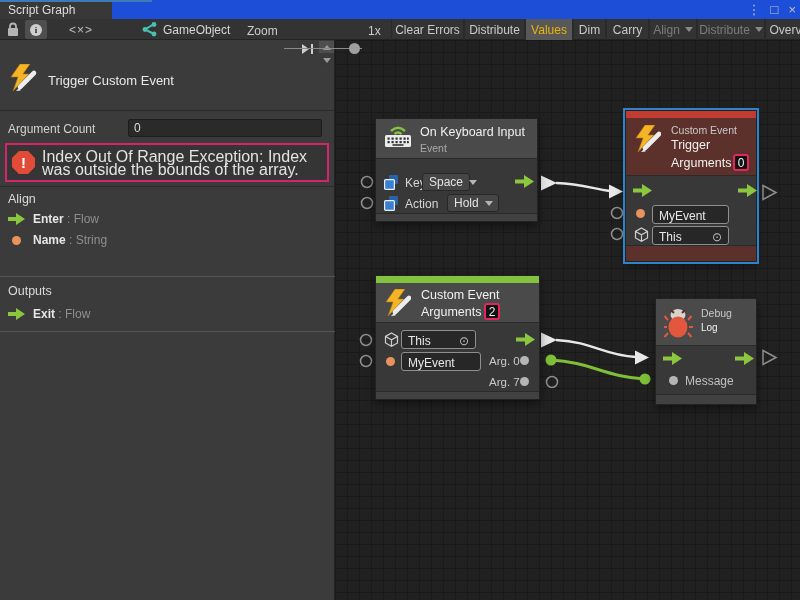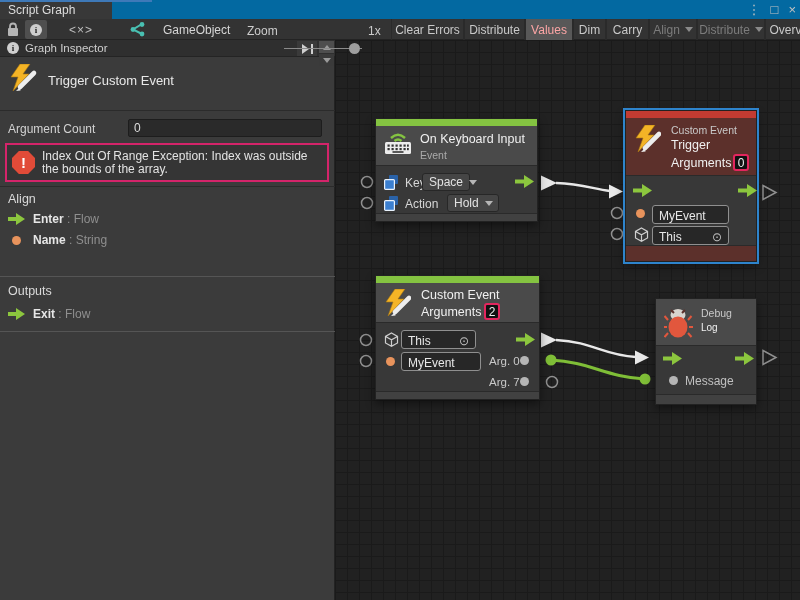--- a/index.html
+++ b/index.html
@@ -1,40 +1,40 @@
 <!DOCTYPE html>
 <html><head>
 <meta charset="utf-8">
 <style>
   * { margin:0; padding:0; box-sizing:border-box; }
   html,body { width:800px; height:600px; overflow:hidden; }
   body { position:relative; font-family:"Liberation Sans", sans-serif; background:#212121; color:#ddd; font-size:12px; }
 
   
-  .tabstrip { position:absolute; top:0; left:0; width:800px; height:19px; background:#0369a1; z-index:6; }
+  .tabstrip { position:absolute; top:0; left:0; width:800px; height:19px; background:#1d4ed8; z-index:6; }
   .focus-line { position:absolute; top:0; left:0; width:152px; height:2px; background:#3e79b8; z-index:7; }
   .tab { position:absolute; top:2px; left:0; width:112px; height:17px; background:#383838; color:#dedede; font-size:12px; padding:1px 0 0 8px; }
   .win-icons { position:absolute; top:2px; right:4px; display:flex; gap:10px; color:#c2c2c2; font-size:13px; }
   .win-icons span { cursor:default; }
 
   
   .toolbar { position:absolute; top:19px; left:0; width:800px; height:21px; background:#333333; border-bottom:1px solid #232323; z-index:6; }
   .tbtn { position:absolute; top:0; height:21px; display:flex; align-items:center; justify-content:center; color:#c9c9c9; font-size:12px; border-left:1px solid #2a2a2a; border-right:1px solid #2a2a2a; padding:0 6px; white-space:nowrap; }
-  .tbtn.active { background:#585858; color:#fca5a5; }
+  .tbtn.active { background:#585858; color:#eab308; }
   .tbtn.disabled { color:#7c7c7c; }
   .icon-btn { position:absolute; top:1px; height:19px; width:22px; display:flex; align-items:center; justify-content:center; }
   .icon-btn.active { background:#4f4f4f; border-radius:2px; }
   .info-circle { width:12px; height:12px; border-radius:50%; background:#cfcfcf; color:#262626; font-weight:bold; font-size:9px; font-family:"Liberation Serif",serif; display:flex; align-items:center; justify-content:center; }
   .info-circle::after { content:"i"; }
   .caret-down { display:inline-block; width:0; height:0; border-left:4px solid transparent; border-right:4px solid transparent; border-top:5px solid #8a8a8a; margin-left:5px; }
   .slider-track { position:absolute; top:29px; left:284px; width:78px; height:1px; background:#8a8a8a; }
   .slider-knob { position:absolute; top:24px; left:349px; width:11px; height:11px; border-radius:50%; background:#9e9e9e; }
   .zoom-label { position:absolute; top:5px; left:247px; color:#cccccc; }
   .zoom-value { position:absolute; top:5px; left:368px; color:#cccccc; }
-  .go-chip { position:absolute; top:3px; left:129px; display:flex; align-items:center; gap:18px; color:#d6d6d6; }
+  .go-chip { position:absolute; top:3px; left:141px; display:flex; align-items:center; gap:6px; color:#d6d6d6; }
   .code-glyph { position:absolute; top:4px; left:62px; width:38px; text-align:center; color:#bfbfbf; font-size:12px; letter-spacing:1px; }
 
   
   .left-panel { position:absolute; top:40px; left:0; width:335px; height:560px; background:#3b3b3b; border-right:1px solid #232323; z-index:5; }
   .insp-header { position:absolute; top:0; left:0; width:335px; height:17px; background:#2f2f2f; border-bottom:1px solid #242424; display:flex; align-items:center; gap:6px; padding-left:7px; color:#cfcfcf; font-size:11.5px; }
   .collapse-btn { position:absolute; top:1px; left:297px; width:20px; height:15px; display:flex; align-items:center; justify-content:center; background:#3a3a3a; }
   .updown { position:absolute; top:1px; left:319px; width:15px; }
   .ud-btn { width:15px; height:12px; display:flex; align-items:center; justify-content:center; background:#4e4e4e; margin-bottom:1px; }
   .ud-btn.down { background:#3a3a3a; }
   .tri-up { width:0; height:0; border-left:4px solid transparent; border-right:4px solid transparent; border-bottom:5px solid #9a9a9a; }
@@ -42,21 +42,21 @@
 
   .insp-title { position:absolute; top:33px; left:48px; font-size:13px; color:#e8e8e8; }
   .insp-title-icon { position:absolute; top:24px; left:10px; }
   .divider { position:absolute; left:0; width:335px; height:1px; background:#2b2b2b; }
   .divider.light { background:#555555; }
   .arg-label { position:absolute; top:82px; left:8px; color:#d2d2d2; }
   .text-input { position:absolute; top:79px; left:128px; width:194px; height:18px; background:#2a2a2a; border:1px solid #1d1d1d; border-radius:2px; color:#dddddd; font-size:12px; padding:0 5px; font-family:"Liberation Sans",sans-serif; }
   .error-box { position:absolute; top:103px; left:5px; width:324px; height:39px; border:2px solid #d4246a; background:#353535; display:flex; align-items:center; gap:7px; padding:0 5px; }
   .octagon { width:23px; height:23px; flex:0 0 23px; background:#e14b38; clip-path:polygon(30% 0,70% 0,100% 30%,100% 70%,70% 100%,30% 100%,0 70%,0 30%); color:#ffffff; font-weight:bold; display:flex; align-items:center; justify-content:center; font-size:15px; }
   .octagon::after { content:"!"; }
-  .error-text { font-size:12px; color:#e3e3e3; line-height:13px; }
+  .error-text { font-size:16px; color:#e3e3e3; line-height:13px; }
   .section-label { position:absolute; left:8px; font-size:12.5px; color:#dadada; }
   .port-row { position:absolute; left:8px; display:flex; align-items:center; gap:8px; height:16px; }
   .port-row .pname { color:#e6e6e6; font-weight:bold; }
   .port-row .psep, .port-row .ptype { color:#8f8f8f; }
   .dot-orange { width:9px; height:9px; border-radius:50%; background:#e8935c; }
   .dot-gray { width:9px; height:9px; border-radius:50%; background:#b5b5b5; }
 
   
   .canvas { position:absolute; top:40px; left:335px; width:465px; height:560px; z-index:0;
     background-color:#212121;
@@ -231,21 +231,21 @@
     <circle cx="366" cy="340" r="5.5"></circle>
     <circle cx="366" cy="361" r="5.5"></circle>
     <circle cx="552" cy="382" r="5.5"></circle>
     <polygon points="763,185.5 776,192.5 763,199.5"></polygon>
     <polygon points="763,350.5 776,357.5 763,364.5"></polygon>
   </g>
 </svg>
 
 <div class="gnode" style="left:375px;top:118px;width:163px;height:104px">
   <div class="topbar green"></div>
-  <div class="ghead" style="top:7px;height:40px">
+  <div class="ghead" style="top:0;height:40px">
     <svg class="abs" style="left:8px;top:5px" width="28" height="24">
         <use href="#kbicon"></use>
       </svg>
     <div class="abs ntitle" style="left:44px;top:6px">On Keyboard Input</div>
     <div class="abs nsub" style="left:44px;top:23px">Event</div>
   </div>
   <div class="abs" style="left:0;top:47px;right:0;height:49px">
     <svg class="abs" style="left:8px;top:9px" width="15" height="15">
         <use href="#enumwin"></use>
       </svg>
@@ -350,24 +350,20 @@
     <svg class="abs" style="left:79px;top:6px" width="19" height="13">
         <use href="#garrow"></use>
       </svg>
     <span class="abs dot-gray" style="left:13px;top:30px"></span>
     <span class="arglabel" style="left:29px;top:28px;color:#c0c0c0;font-size:12px">Message</span>
   </div>
   <div class="gfoot" style="height:10px"></div>
 </div>
 
 <div class="left-panel">
-  <div class="insp-header">
-    <span class="info-circle"></span>
-    <span>Graph Inspector</span>
-  </div>
   <div class="collapse-btn">
       <svg width="13" height="14">
         <use href="#collapseicon"></use>
       </svg>
     </div>
   <div class="updown">
     <div class="ud-btn">
         <span class="tri-up"></span>
       </div>
     <div class="ud-btn down">

